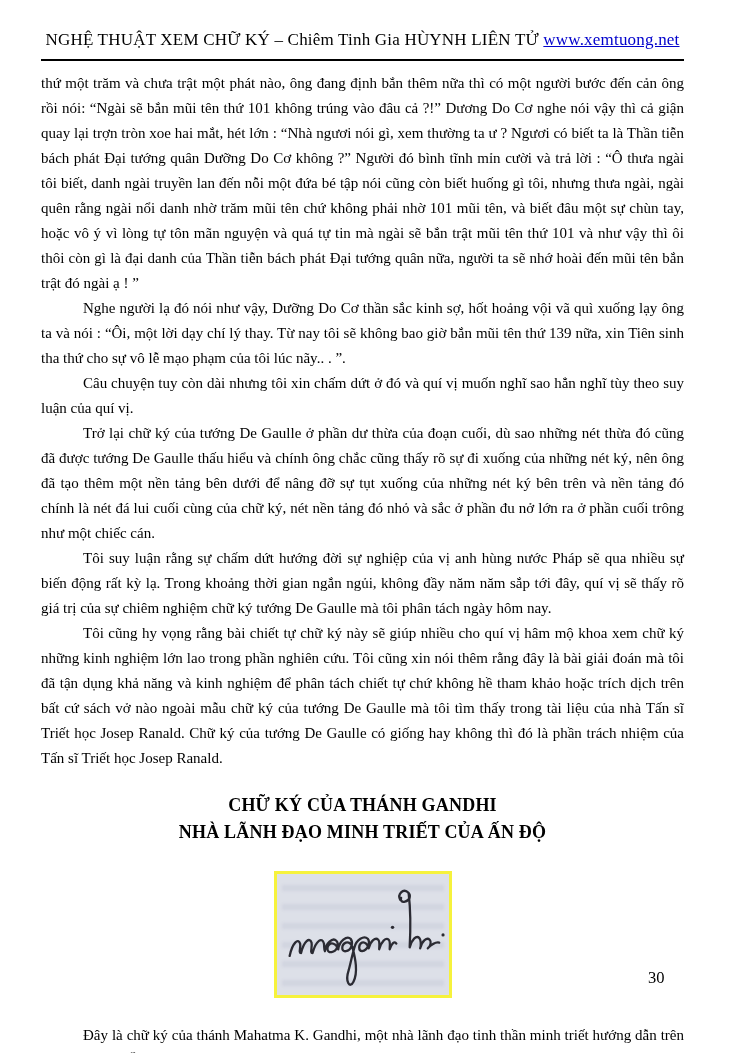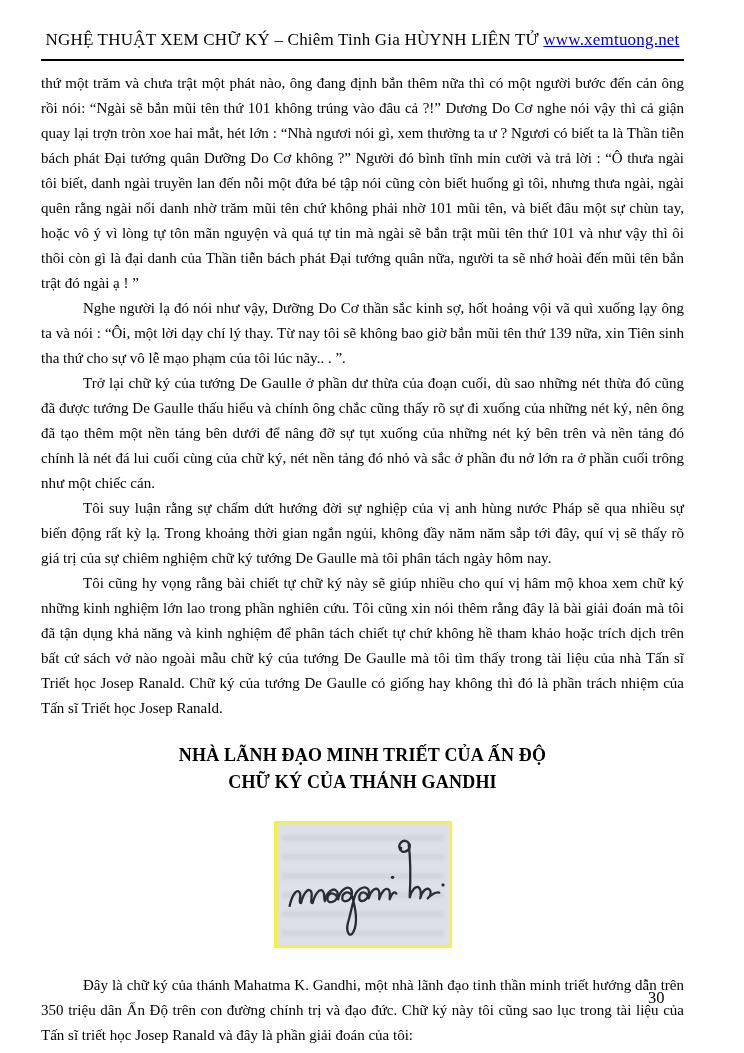--- a/index.html
+++ b/index.html
@@ -68,21 +68,21 @@
       rgba(125,135,165,0.16) 7px, rgba(125,135,165,0.16) 11px,
       rgba(125,135,165,0.00) 13px, rgba(125,135,165,0.00) 19px
     );
     filter: blur(1.6px);
     opacity: 0.8;
   }
   .signature-box svg { position: absolute; inset: 0; }
   .after-figure { margin-top: 25px; }
   .page-number {
     position: absolute;
-    top: 988px;
+    top: 968px;
     left: 648px;
     font-size: 16.5px;
   }
 </style>
 </head>
 <body>
 
 <div class="page">
   <div class="content">
 
@@ -90,28 +90,29 @@
       <span>NGHỆ THUẬT XEM CHỮ KÝ – Chiêm Tinh Gia HÙYNH LIÊN TỬ</span>
       <span> </span>
       <a>www.xemtuong.net</a>
     </div>
 
     <hr class="rule">
 
     <div class="body-text">
       <p>thứ một trăm và chưa trật một phát nào, ông đang định bắn thêm nữa thì có một người bước đến cản ông rồi nói: “Ngài sẽ bắn mũi tên thứ 101 không trúng vào đâu cả ?!” Dương Do Cơ nghe nói vậy thì cả giận quay lại trợn tròn xoe hai mắt, hét lớn : “Nhà ngươi nói gì, xem thường ta ư ? Ngươi có biết ta là Thần tiễn bách phát Đại tướng quân Dưỡng Do Cơ không ?” Người đó bình tĩnh mỉn cười và trả lời : “Ô thưa ngài tôi biết, danh ngài truyền lan đến nỗi một đứa bé tập nói cũng còn biết huống gì tôi, nhưng thưa ngài, ngài quên rằng ngài nổi danh nhờ trăm mũi tên chứ không phải nhờ 101 mũi tên, và biết đâu một sự chùn tay, hoặc vô ý vì lòng tự tôn mãn nguyện và quá tự tin mà ngài sẽ bắn trật mũi tên thứ 101 và như vậy thì ôi thôi còn gì là đại danh của Thần tiễn bách phát Đại tướng quân nữa, người ta sẽ nhớ hoài đến mũi tên bắn trật đó ngài ạ ! ”</p>
       <p class="indent">Nghe người lạ đó nói như vậy, Dưỡng Do Cơ thần sắc kinh sợ, hốt hoảng vội vã quì xuống lạy ông ta và nói : “Ôi, một lời dạy chí lý thay. Từ nay tôi sẽ không bao giờ bắn mũi tên thứ 139 nữa, xin Tiên sinh tha thứ cho sự vô lễ mạo phạm của tôi lúc nãy.. .  ”.</p>
+      <p class="indent">Câu chuyện tuy còn dài nhưng tôi xin chấm dứt ở đó và quí vị muốn nghĩ sao hẳn nghĩ tùy theo suy luận của quí vị.</p>
       <p class="indent">Trở lại chữ ký của tướng De Gaulle ở phần dư thừa của đoạn cuối, dù sao những nét thừa đó cũng đã được tướng De Gaulle thấu hiểu và chính ông chắc cũng thấy rõ sự đi xuống của những nét ký, nên ông đã tạo thêm một nền tảng bên dưới để nâng đỡ sự tụt xuống của những nét ký bên trên và nền tảng đó chính là nét đá lui cuối cùng của chữ ký, nét nền tảng đó nhỏ và sắc ở phần đu nở lớn ra ở phần cuối trông như một chiếc cán.</p>
       <p class="indent">Tôi suy luận rằng sự chấm dứt hướng đời sự nghiệp của vị anh hùng nước Pháp sẽ qua nhiều sự biến động rất kỳ lạ. Trong khoảng thời gian ngắn ngủi, không đầy năm năm sắp tới đây, quí vị sẽ thấy rõ giá trị của sự chiêm nghiệm chữ ký tướng De Gaulle mà tôi phân tách ngày hôm nay.</p>
       <p class="indent">Tôi cũng hy vọng rằng bài chiết tự chữ ký này sẽ giúp nhiều cho quí vị hâm mộ khoa xem chữ ký những kinh nghiệm lớn lao trong phần nghiên cứu. Tôi cũng xin nói thêm rằng đây là bài giải đoán mà tôi đã tận dụng khả năng và kinh nghiệm để phân tách chiết tự chứ không hề tham khảo hoặc trích dịch trên bất cứ sách vở nào ngoài mẫu chữ ký của tướng De Gaulle mà tôi tìm thấy trong tài liệu của nhà Tấn sĩ Triết học Josep Ranald. Chữ ký của tướng De Gaulle có giống hay không thì đó là phần trách nhiệm của Tấn sĩ Triết học Josep Ranald.</p>
     </div>
 
     <div class="section-heading">
+      <div>CHỮ KÝ CỦA THÁNH GANDHI</div>
       <div>NHÀ LÃNH ĐẠO MINH TRIẾT CỦA ẤN ĐỘ</div>
-      <div>CHỮ KÝ CỦA THÁNH GANDHI</div>
     </div>
 
     <div class="figure-wrap">
       <div class="signature-box">
         <div class="bleed"></div>
         <svg viewBox="0 0 178 127" width="172" height="121">
           <g fill="none" stroke="#2b2b33" stroke-width="2.4" stroke-linecap="round" stroke-linejoin="round">
             <path d="M 12 86
                      C 15 72, 21 67, 23 73
                      C 24 77, 21 83, 24 83

